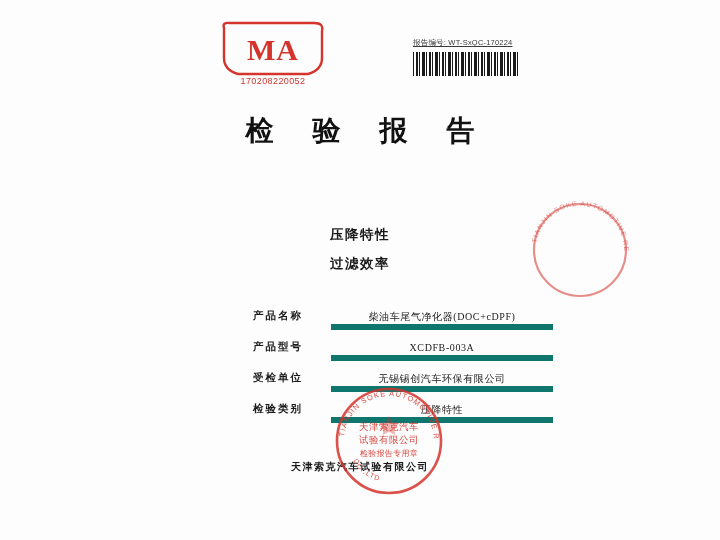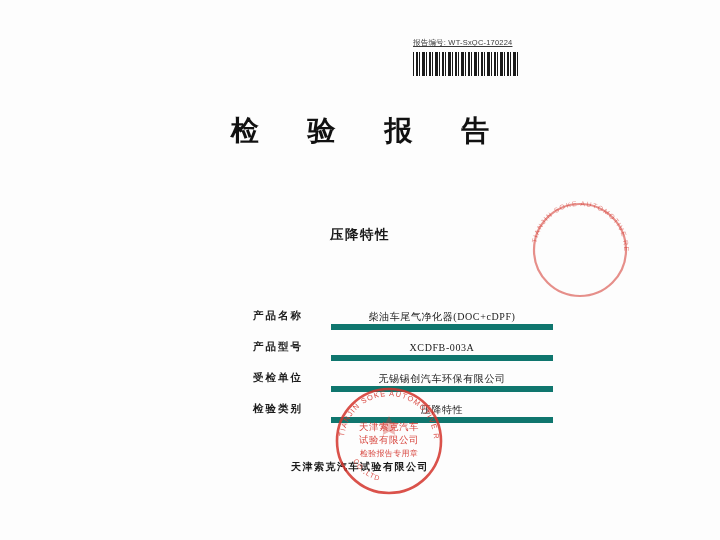--- a/index.html
+++ b/index.html
@@ -65,21 +65,21 @@
       );
   }
 
   
   #doc-title {
     position: absolute;
     left: 0;
     top: 112px;
     width: 720px;
     text-align: center;
-    font-family: Liberation Mono, monospace;
+    font-family: Liberation Serif, serif;
     font-size: 28px;
     font-weight: bold;
     letter-spacing: 16px;
     text-indent: 16px;
     color: #111111;
   }
 
   
   #subtitles {
     position: absolute;
@@ -155,30 +155,38 @@
   }
   #seal-main { left: 330px; top: 382px; width: 118px; height: 118px; }
   #seal-edge { left: 528px; top: 198px; width: 104px; height: 104px; }
   .seal svg { display: block; }
 </style>
 </head>
 <body>
 
 <div id="page">
 
+  <div id="ma-stamp">
+    <svg width="110" height="72" viewBox="0 0 110 72">
+      <path d="M6 10 Q4 4 12 5 L96 5 Q106 5 104 13 L104 40 Q104 52 90 56 L20 56 Q6 52 6 40 Z" fill="none" stroke="#d4342c" stroke-width="2.4"></path>
+      <text x="55" y="42" text-anchor="middle" font-family="Liberation Serif, serif" font-size="30" font-weight="bold" fill="#d4342c" letter-spacing="1">MA</text>
+      <text x="55" y="66" text-anchor="middle" font-family="Liberation Sans, sans-serif" font-size="9" fill="#d4342c" letter-spacing="0.4">170208220052</text>
+    </svg>
+  </div>
 
   <div id="report-no-block">
     <div id="report-no">报告编号: WT-SxQC-170224</div>
   </div>
   <div id="barcode"></div>
 
   <div id="doc-title">检 验 报 告</div>
 
   <div id="subtitles">
     <div class="subtitle">压降特性</div>
+    <div class="subtitle">过滤效率</div>
   </div>
 
   <div id="fields">
     <div class="field-row">
       <div class="field-label">产品名称</div>
       <div class="field-value-wrap">
         <span class="field-value">柴油车尾气净化器(DOC+cDPF)</span>
       </div>
     </div>
     <div class="field-row">

